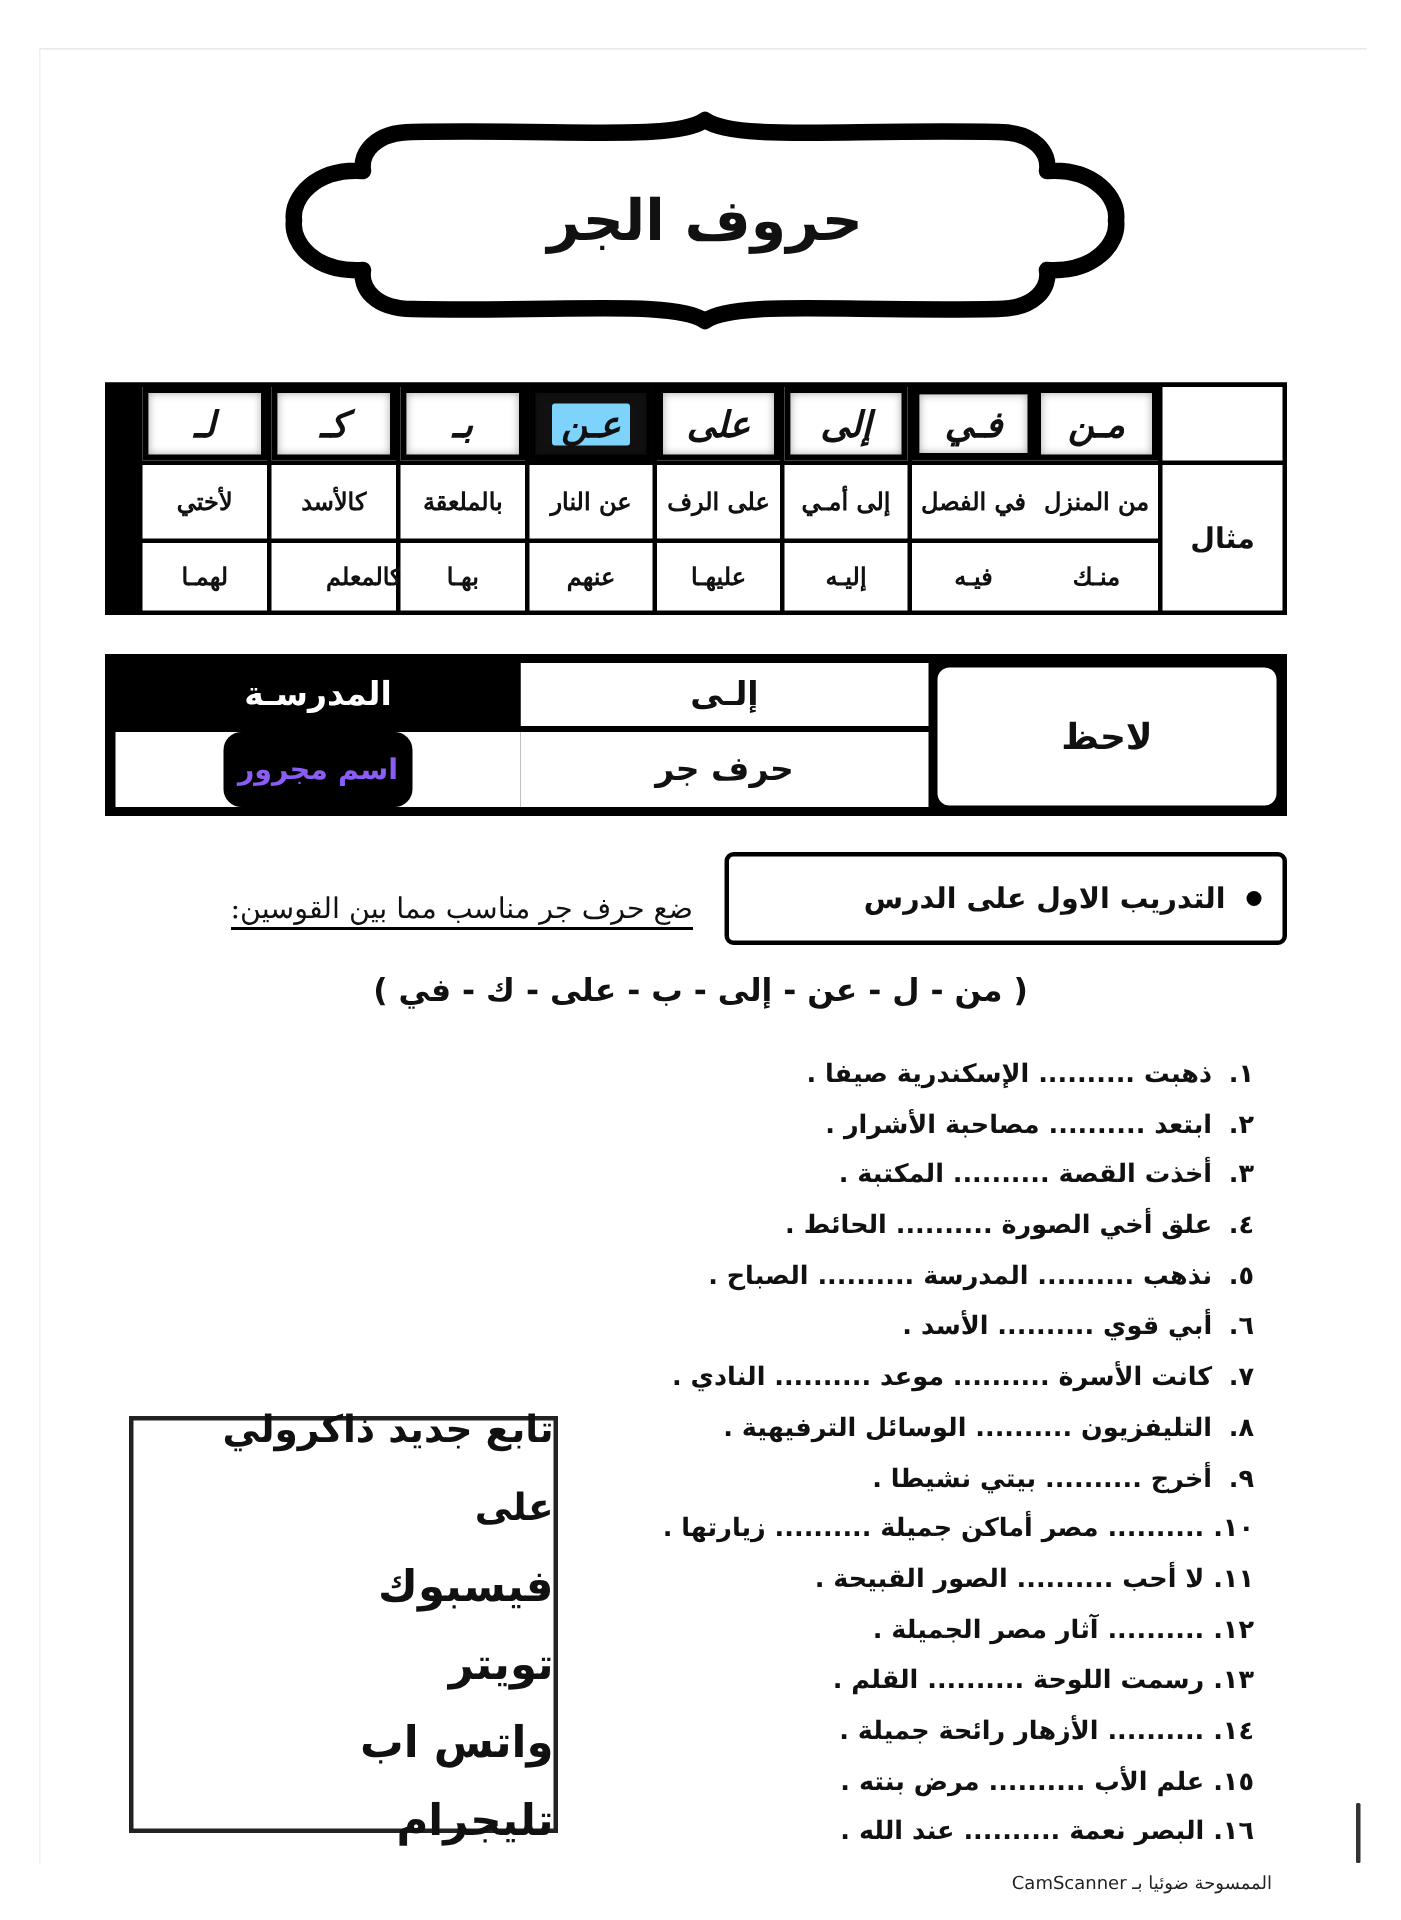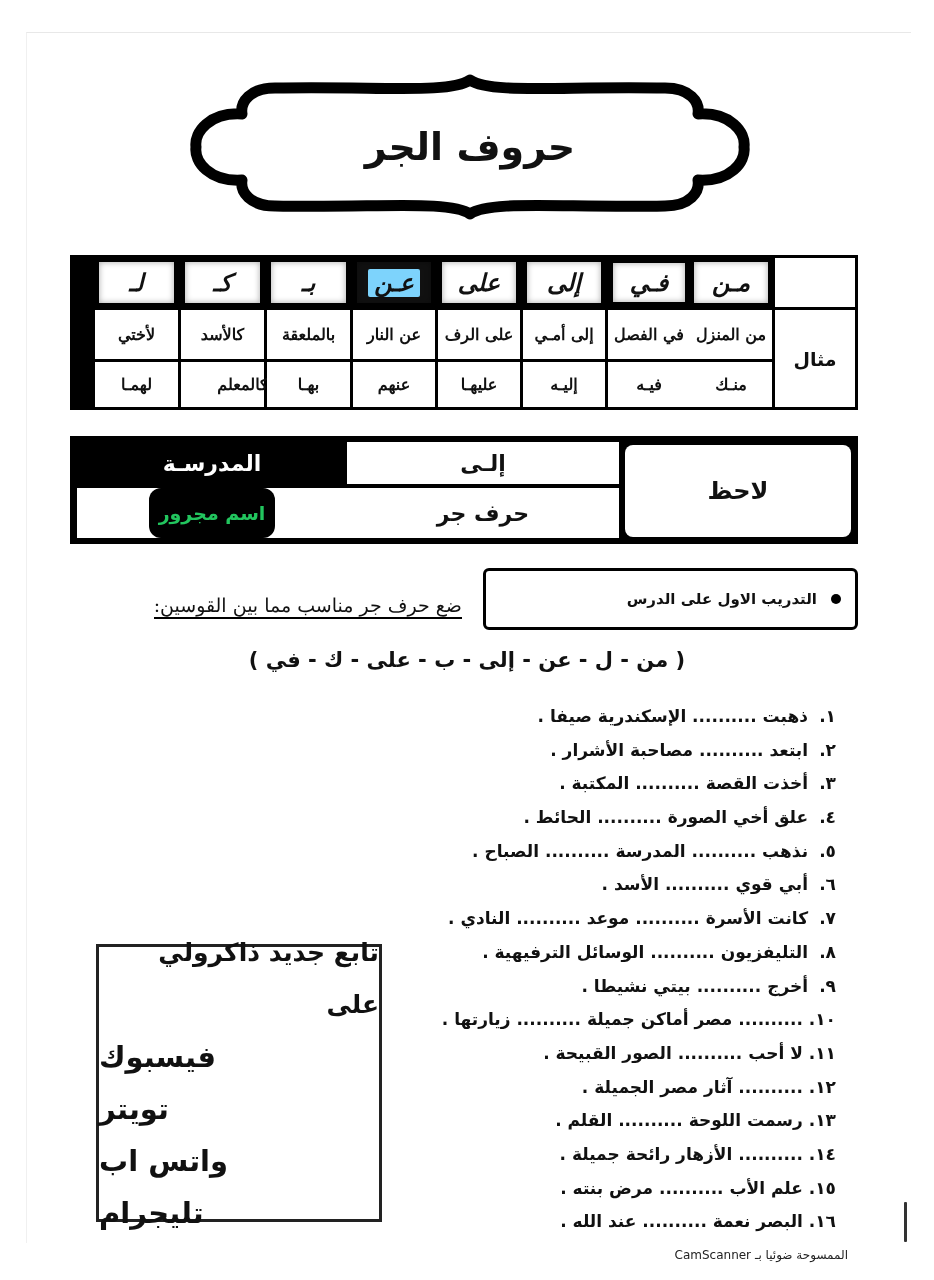--- a/index.html
+++ b/index.html
@@ -31,37 +31,37 @@
   .mithal-cell { position:absolute; right:0; top:52px; width:80px; height:97px; background:#fff; display:flex; align-items:center; justify-content:center; font-size:19px; font-weight:bold; direction:rtl; }
   .corner-cell { position:absolute; right:0; top:0; width:80px; height:49px; background:#fff; }
 
   
   .note-box { position:absolute; left:70px; top:436px; width:788px; height:108px; background:#000; box-sizing:border-box; border:3px solid #000; }
   .note-label { position:absolute; right:4px; top:6px; width:226px; height:92px; background:#fff; border-radius:8px; display:flex; align-items:center; justify-content:center; font-size:24px; font-weight:bold; direction:rtl; }
   .note-mid-top { position:absolute; right:236px; top:3px; width:272px; height:42px; background:#fff; display:flex; align-items:center; justify-content:center; font-size:22px; font-weight:bold; direction:rtl; }
   .note-mid-bot { position:absolute; right:236px; top:49px; width:272px; height:50px; background:#fff; display:flex; align-items:center; justify-content:center; font-size:22px; font-weight:bold; direction:rtl; }
   .note-left-top { position:absolute; left:4px; top:3px; width:270px; height:42px; background:#000; color:#fff; display:flex; align-items:center; justify-content:center; font-size:22px; font-weight:bold; direction:rtl; }
   .note-left-bot { position:absolute; left:4px; top:49px; width:270px; height:50px; background:#fff; display:flex; align-items:center; justify-content:center; direction:rtl; }
-  .note-left-bot span { background:#000; color:#22c55e; font-size:19px; font-weight:bold; padding:14px 10px; border-radius:12px; }
+  .note-left-bot span { background:#000; color:#8b5cf6; font-size:19px; font-weight:bold; padding:14px 10px; border-radius:12px; }
 
   
   .exercise-box { position:absolute; left:483px; top:568px; width:375px; height:62px; border:3px solid #000; border-radius:6px; box-sizing:border-box;
-    display:flex; align-items:center; justify-content:flex-start; padding-right:14px; direction:rtl; font-size:15px; font-weight:bold; }
+    display:flex; align-items:center; justify-content:flex-start; padding-right:14px; direction:rtl; font-size:19px; font-weight:bold; }
   .exercise-box .bullet { display:inline-block; width:10px; height:10px; background:#000; border-radius:50%; margin-left:14px; }
   .instruction { position:absolute; right:472px; top:594px; font-size:19px; direction:rtl; font-family:"DejaVu Serif", serif; border-bottom:2px solid #000; padding-bottom:1px; }
   .choices { position:absolute; left:0; width:934px; top:648px; text-align:center; direction:rtl; font-size:21px; font-weight:bold; }
 
   
   .questions { position:absolute; right:98px; top:700px; direction:rtl; list-style:none; margin:0; padding:0; }
   .questions li { height:33.7px; line-height:33.7px; font-size:17px; font-weight:bold; white-space:nowrap; text-align:right; }
   .questions .num { display:inline-block; min-width:22px; }
 
   
-  .promo-box { position:absolute; left:96px; top:944px; width:286px; height:278px; border:3px solid #222; box-sizing:border-box;
-    display:flex; flex-direction:column; align-items:flex-end; justify-content:center; direction:rtl; }
+  .promo-box { position:absolute; left:86px; top:944px; width:286px; height:278px; border:3px solid #222; box-sizing:border-box;
+    display:flex; flex-direction:column; align-items:flex-start; justify-content:center; direction:rtl; }
   .promo-box div { font-size:29px; font-weight:900; line-height:52px; letter-spacing:0px; }
 
   .scan-mark { position:absolute; left:904px; top:1202px; width:3px; height:40px; background:#333; border-radius:1px; }
   .footer { position:absolute; right:86px; top:1248px; font-size:12px; color:#222; direction:rtl; }
 </style>
 </head>
 <body>
 
 <div class="page-edge"></div>
 

